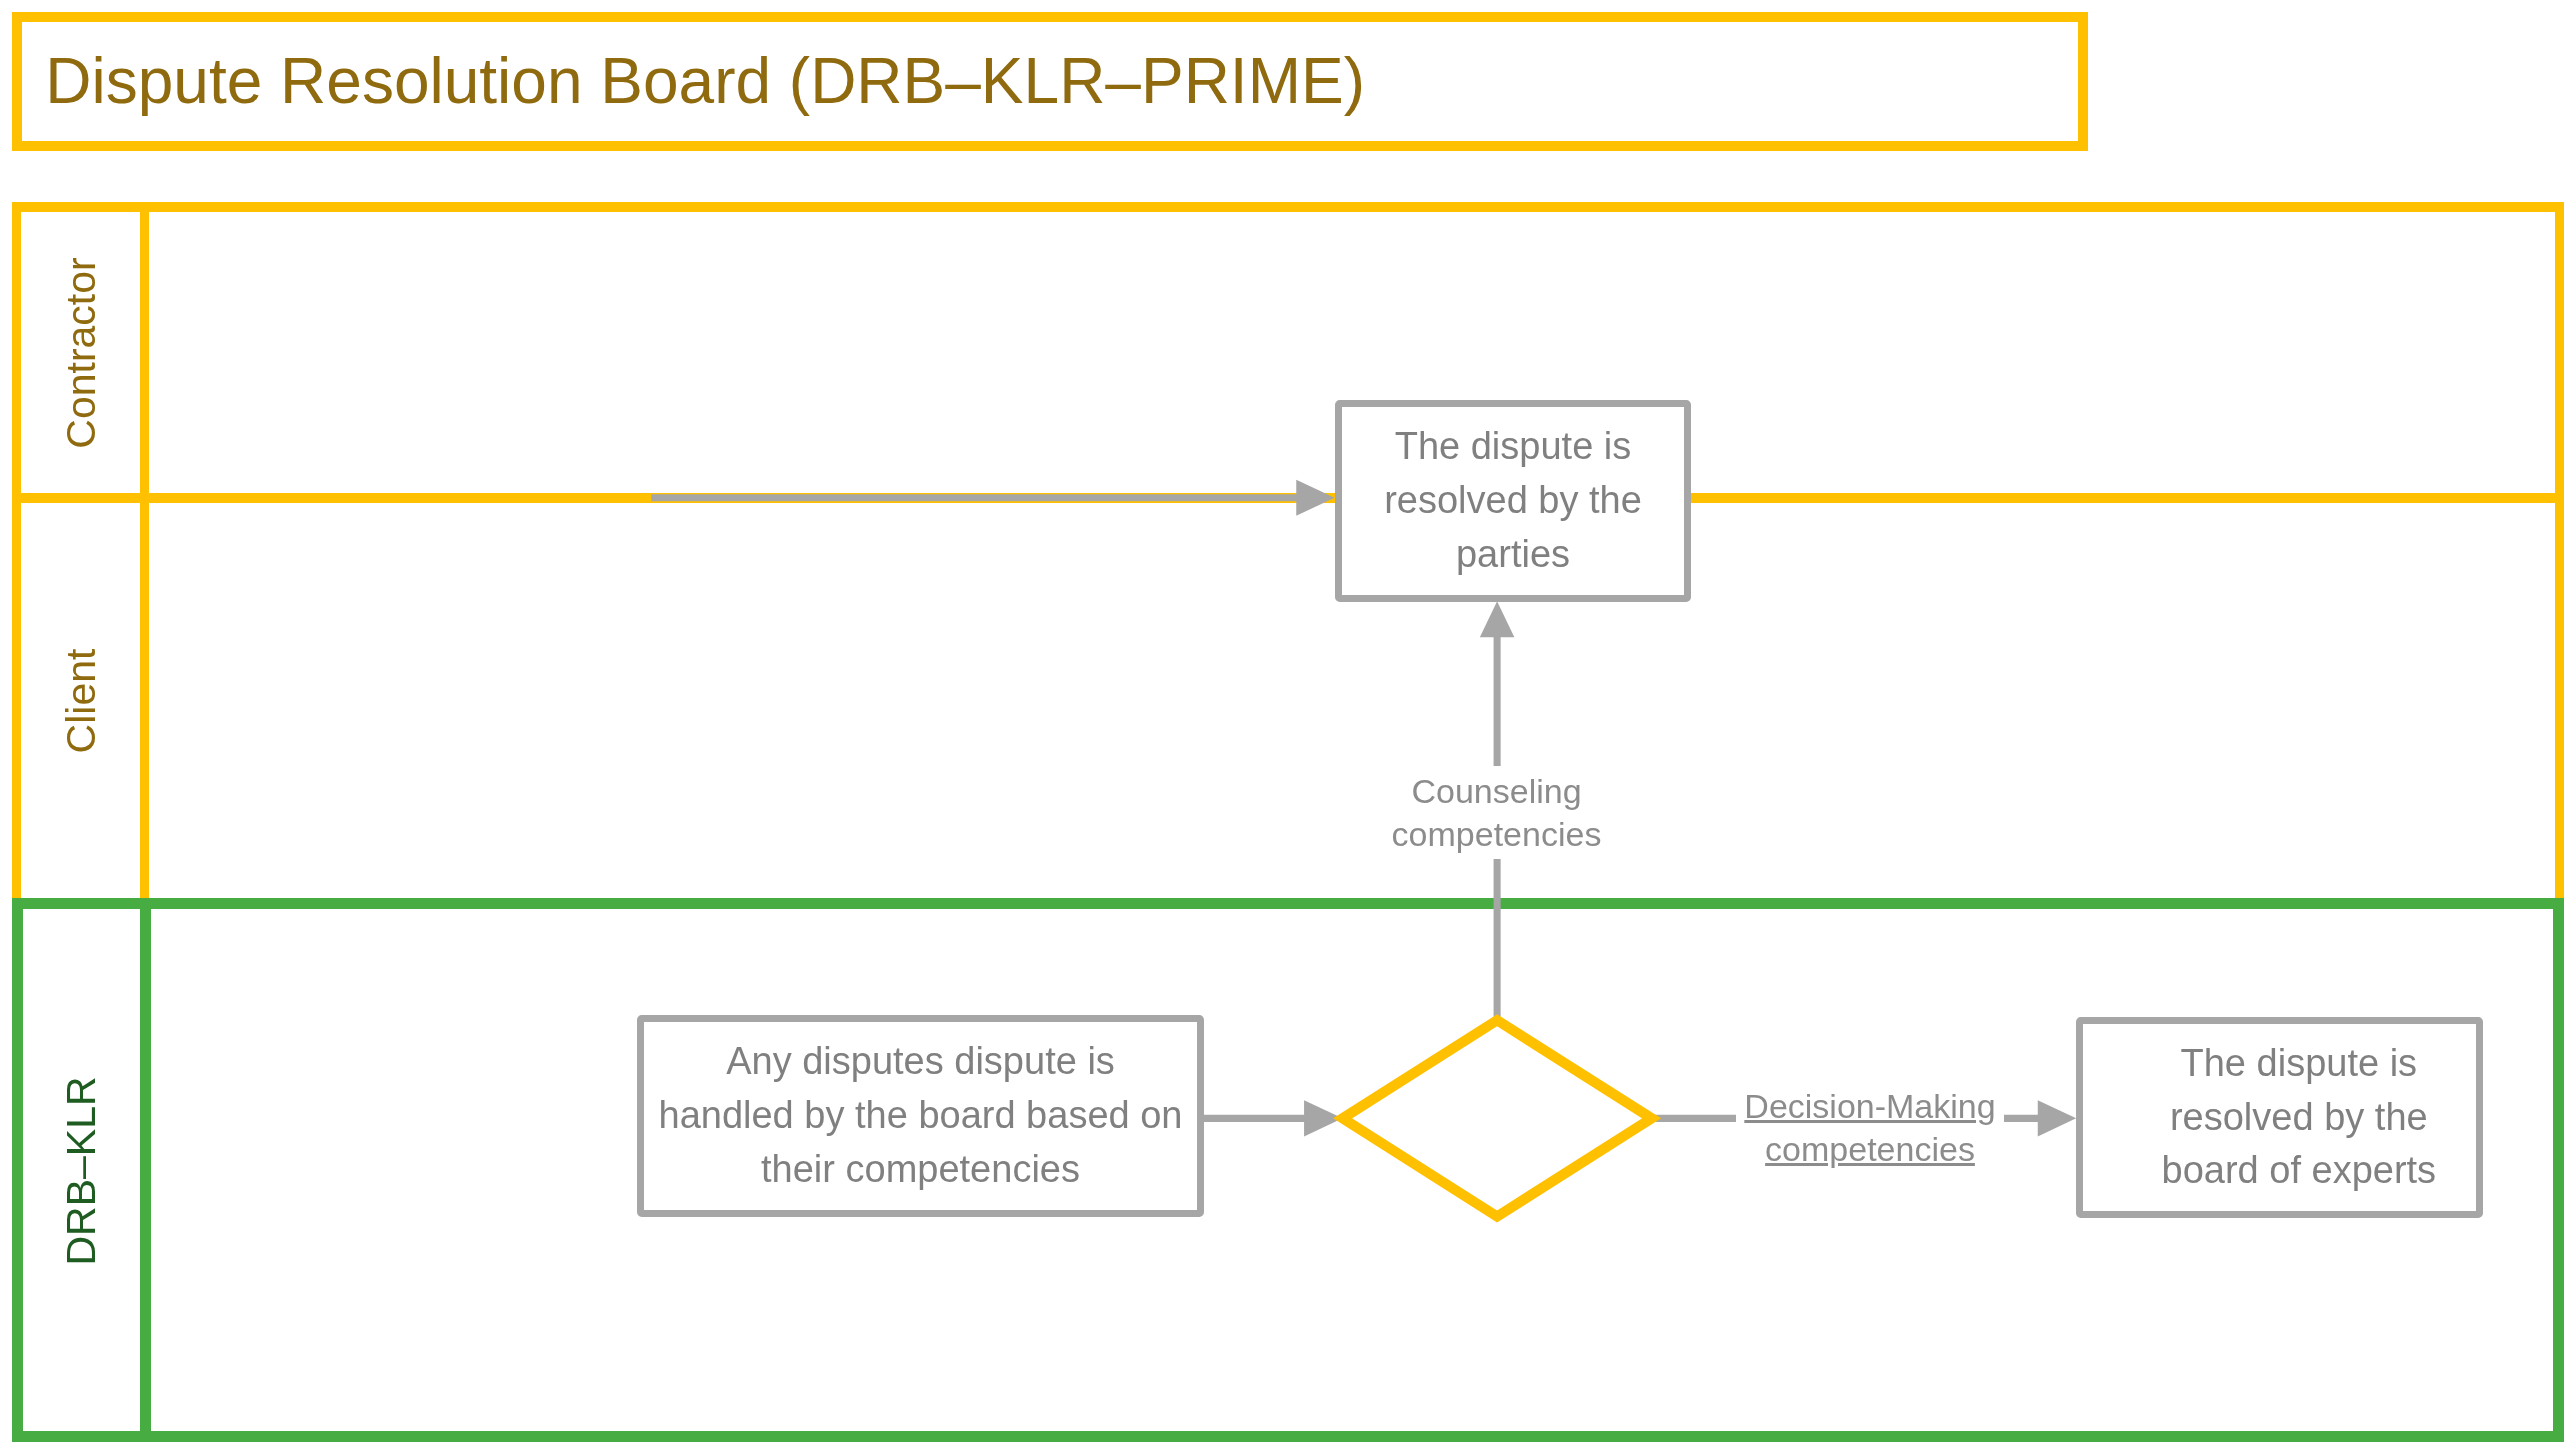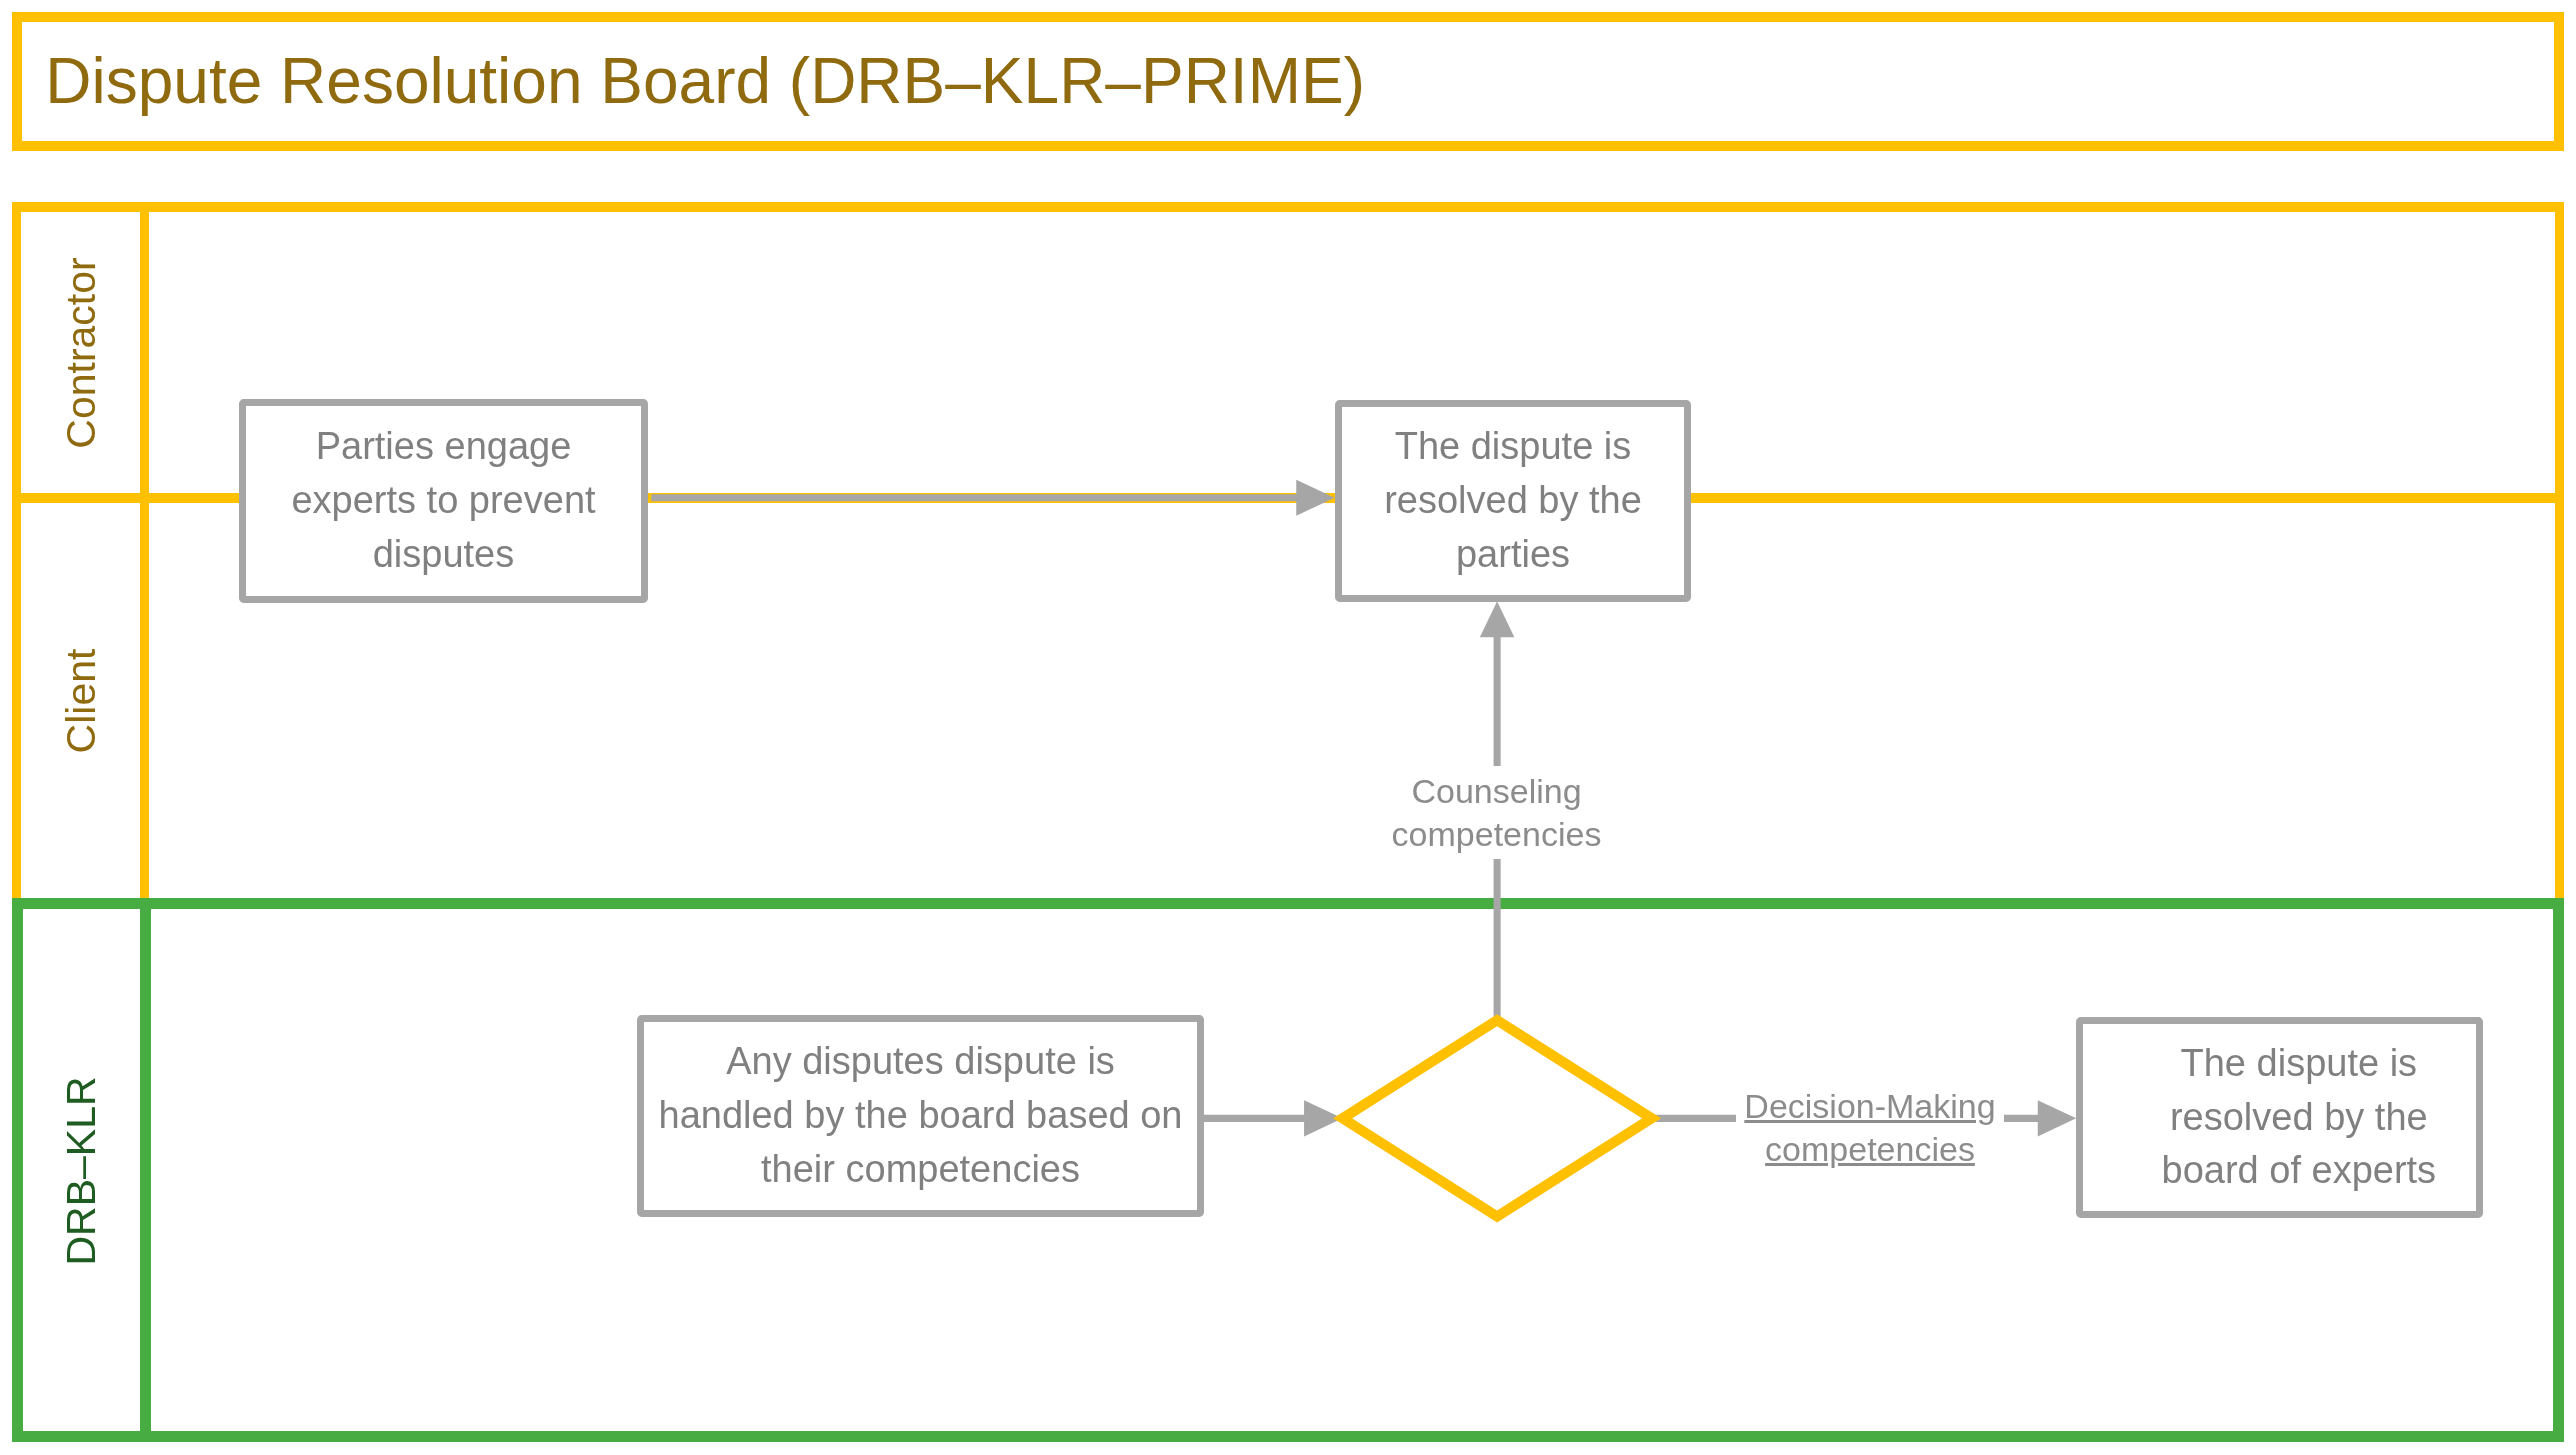--- a/index.html
+++ b/index.html
@@ -14,21 +14,21 @@
   html,body{margin:0;padding:0;background:#fff;}
   #canvas{
     position:relative;
     width:2576px;height:1456px;
     background:#fff;
     font-family:"Liberation Sans",sans-serif;
     overflow:hidden;
   }
   
   .title-box{
-    position:absolute;left:11.8px;top:11.8px;width:2552px;height:139px;
+    position:absolute;left:11.8px;top:11.8px;width:2076px;height:139px;
     border:10.2px solid var(--yellow);
     box-sizing:border-box;
     display:flex;align-items:center;
     background:#fff;
   }
   .title-box span{
     padding-left:23.5px;
     font-size:64px;
     color:var(--gold-text);
     white-space:nowrap;
@@ -139,21 +139,20 @@
 
     <line x1="1530" y1="1425" x2="1668" y2="1425" stroke="#A6A6A6" stroke-width="9"></line>
     <polygon points="1711,1425 1662,1402 1662,1448" fill="#A6A6A6"></polygon>
 
     <line x1="2105" y1="1425" x2="2603" y2="1425" stroke="#A6A6A6" stroke-width="9"></line>
     <polygon points="2646,1425 2597,1402 2597,1448" fill="#A6A6A6"></polygon>
 
     <polygon points="1711,1425 1908,1300 2105,1425 1908,1550" fill="#ffffff" stroke="#FFC000" stroke-width="13" stroke-linejoin="miter"></polygon>
   </svg>
 
-  <div class="node b1">Parties engage experts to prevent disputes</div>
   <div class="node b2">The dispute is resolved by the parties</div>
   <div class="node b3">Any disputes dispute is handled by the board based on their competencies</div>
   <div class="node b4">The dispute is resolved by the board of experts</div>
 
   <div class="conn-label counseling">Counseling competencies</div>
   <div class="conn-label decision">Decision-Making competencies</div>
 
 </div>
 
 

